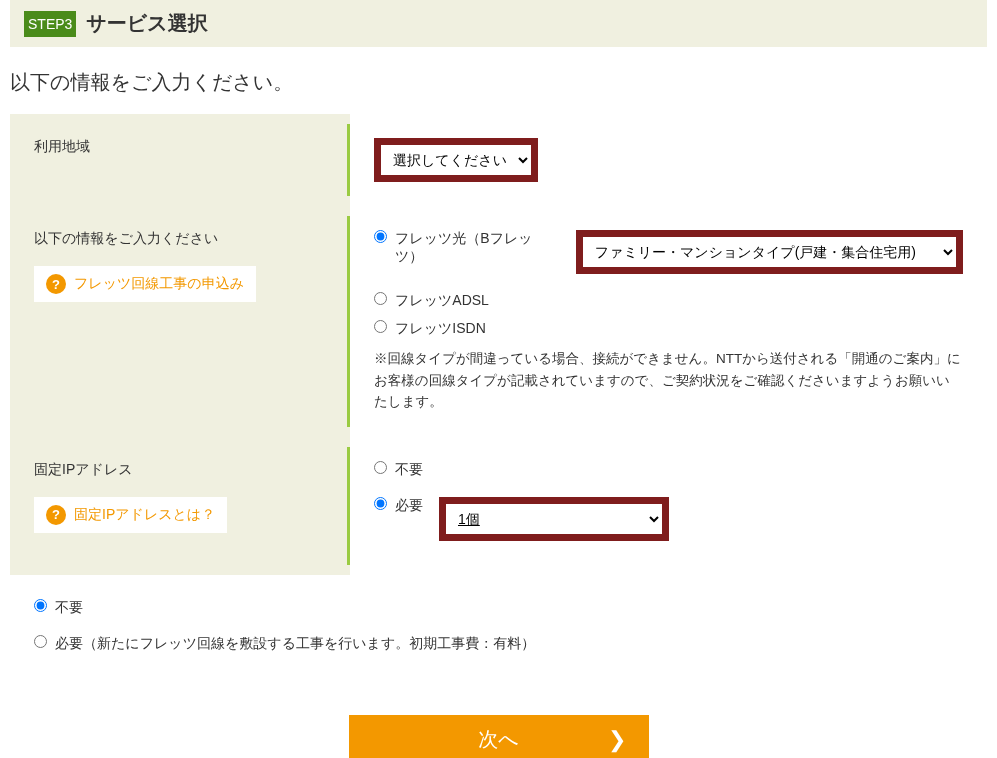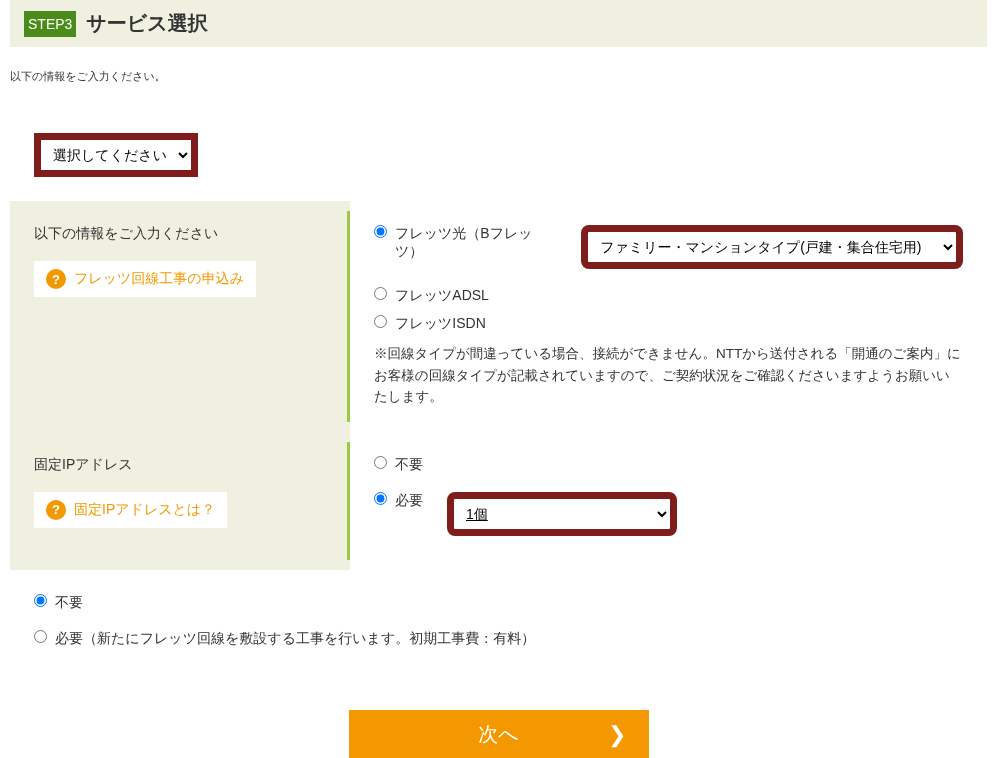--- a/index.html
+++ b/index.html
@@ -1,52 +1,55 @@
 <!DOCTYPE html>
 <html><head>
 <meta charset="utf-8">
 <style>
 * { box-sizing: border-box; margin: 0; padding: 0; }
 body { font-family: "Hiragino Kaku Gothic ProN", "Meiryo", sans-serif; font-size: 14px; color: #333; background: #fff; }
 .page { width: 997px; margin: 0 auto; padding: 0 10px; }
 .header { background: #f0f0e0; padding: 10px 14px; display: flex; align-items: center; gap: 10px; margin-bottom: 22px; }
 .step-badge { background: #4a8b1a; color: #fff; padding: 5px 4px; font-size: 14px; }
 .header-title { font-size: 20px; color: #333; font-weight: bold; }
-.instruction { font-size: 11px; margin-bottom: 25px; }
+.instruction { font-size: 20px; margin-bottom: 18px; }
 .form-row { display: flex; border-bottom: none; }
 .form-label-col { width: 340px; background: #f0f0e0; padding: 24px 24px; position: relative; }
 .form-label-col::after { content: ""; position: absolute; right: 0; top: 10px; bottom: 10px; width: 3px; background: #9acb42; }
 .form-label { font-size: 14px; color: #333; margin-bottom: 12px; }
 .help-link { background: #fff; padding: 8px 12px; display: inline-flex; align-items: center; gap: 8px; margin-top: 6px; }
 .help-icon { width: 20px; height: 20px; background: #f39800; border-radius: 50%; color: #fff; display: flex; align-items: center; justify-content: center; font-size: 13px; font-weight: bold; flex-shrink: 0; }
 .help-text { color: #f39800; font-size: 14px; }
 .form-input-col { flex: 1; padding: 24px 24px; }
 .select { border: 7px solid #7f1d1d; padding: 6px 8px; font-size: 14px; background: #fff; }
 .radio-line { display: flex; align-items: flex-start; gap: 8px; margin-bottom: 10px; }
 .radio-line label { cursor: pointer; }
 .note { color: #333; font-size: 13.5px; line-height: 1.6; margin-top: 4px; }
 .note .indent { padding-left: 1em; display: inline-block; }
-.select-inline { margin-left: 16px; border-radius: 8px; }
+.select-inline { margin-left: 8px; }
 .submit-wrap { text-align: center; padding: 28px 0 40px; }
 .submit-btn { background: #f39800; color: #fff; border: none; width: 300px; height: 50px; font-size: 20px; display: inline-flex; align-items: center; justify-content: center; position: relative; cursor: pointer; }
 .submit-btn .chev { position: absolute; right: 22px; font-size: 22px; }
 .row-gap { margin-top: 18px; }
 </style>
 </head>
 <body>
 <div class="page">
 
 <div class="header">
   <span class="step-badge">STEP3</span>
   <span class="header-title">サービス選択</span>
 </div>
 
 <div class="instruction">以下の情報をご入力ください。</div>
 
 <div class="form-row">
+  <div class="form-label-col">
+    <div class="form-label">利用地域</div>
+  </div>
   <div class="form-input-col">
     <select class="select">
       <option>選択してください</option>
     </select>
   </div>
 </div>
 
 <div class="form-row">
   <div class="form-label-col">
     <div class="form-label">以下の情報をご入力ください</div>

